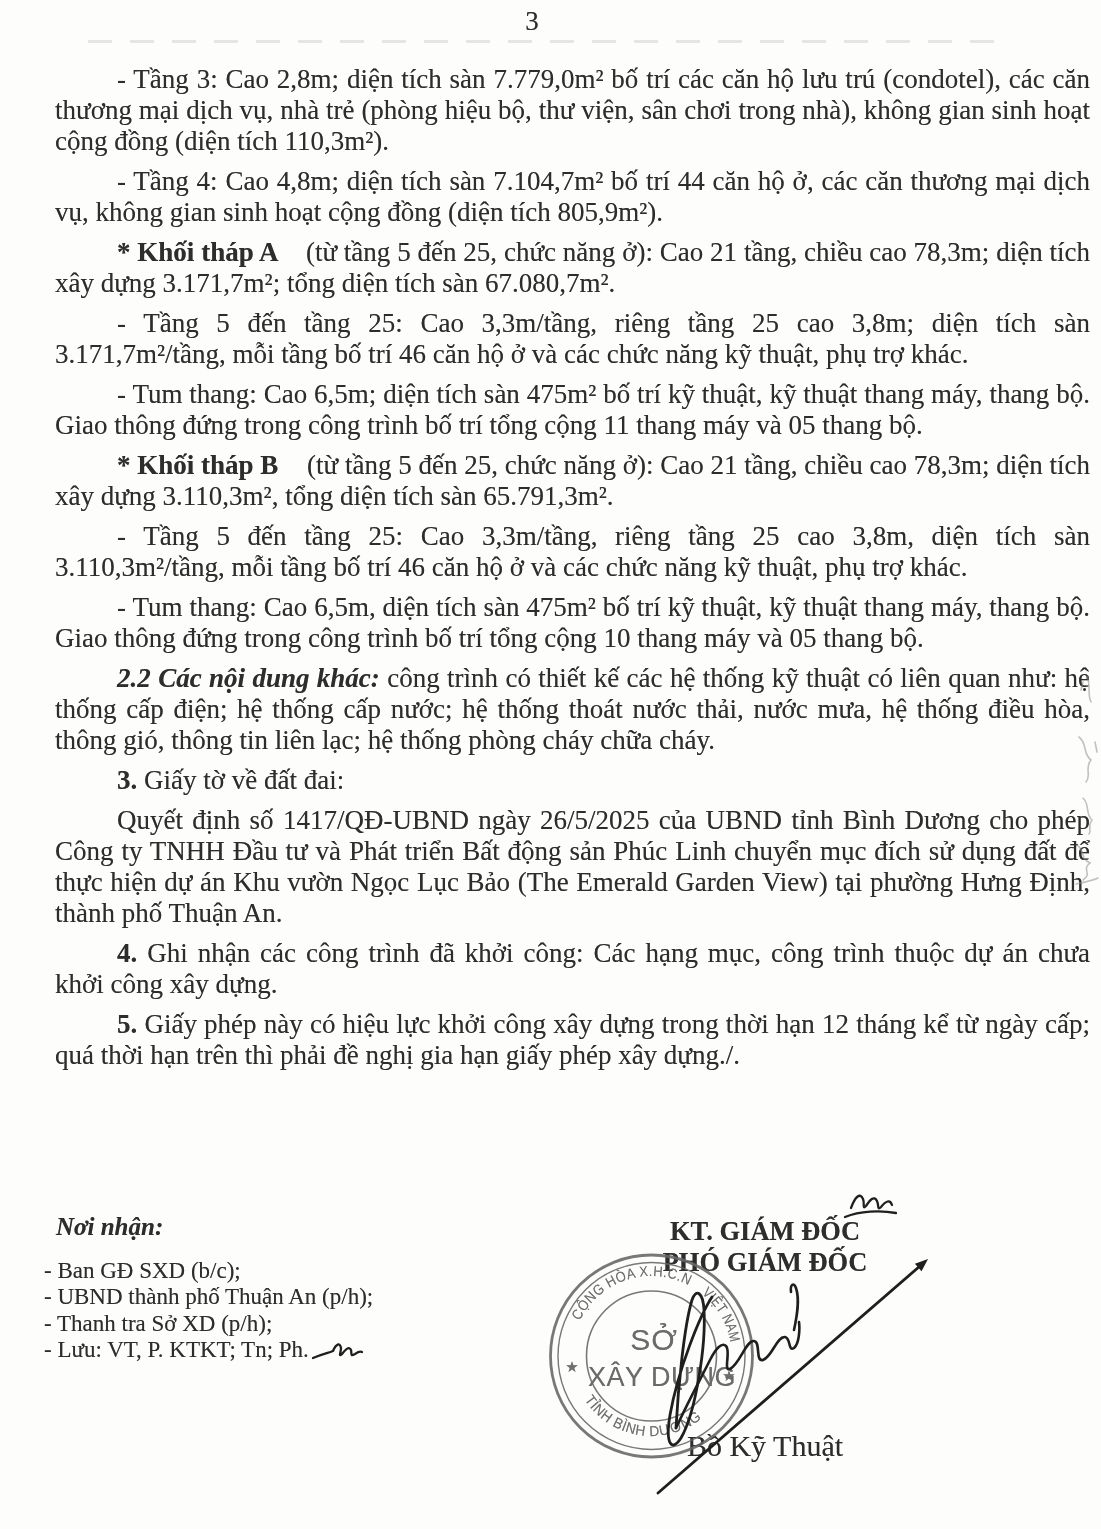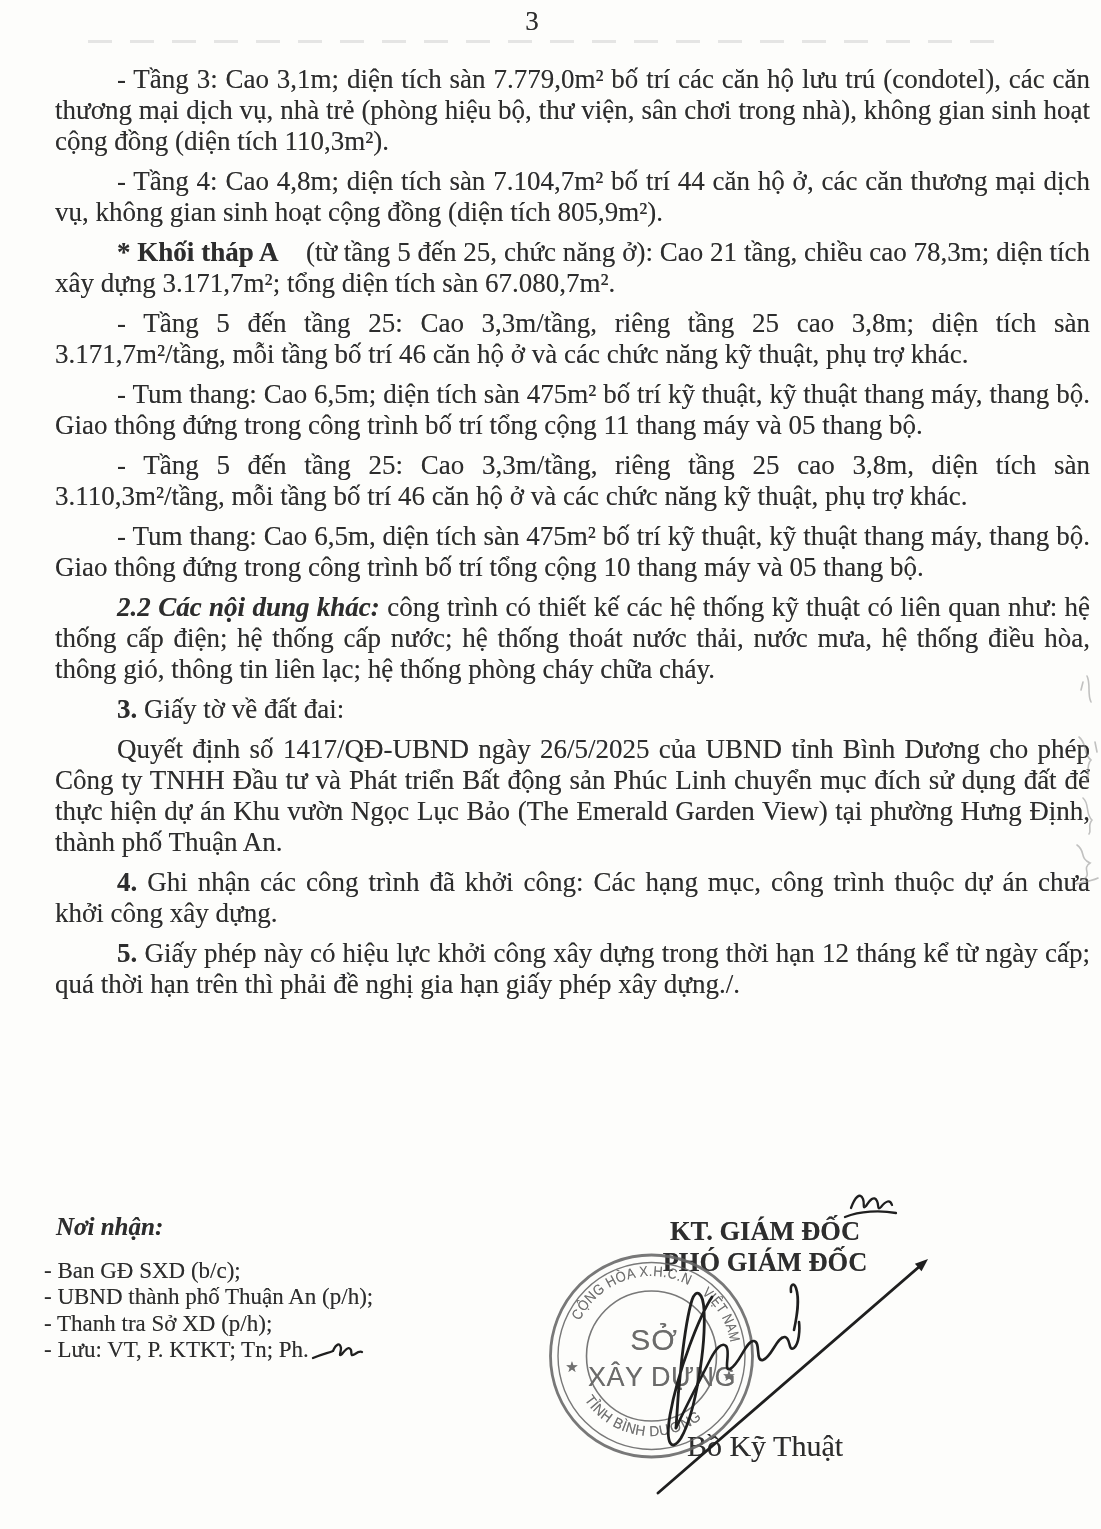--- a/index.html
+++ b/index.html
@@ -31,25 +31,26 @@
 </style>
 </head>
 <body>
 
 <div class="page">
 
   <div class="page-number">3</div>
   <div class="scan-line"></div>
 
   <div class="doc-body">
-    <p class="para"><span>- Tầng 3: Cao 3,1m; diện tích sàn 7.779,0m² bố trí các căn hộ lưu trú (condotel), các căn thương mại dịch vụ, nhà trẻ (phòng hiệu bộ, thư viện, sân chơi trong nhà), không gian sinh hoạt cộng đồng (diện tích 110,3m²).</span></p>
+    <p class="para"><span>- Tầng 3: Cao 2,8m; diện tích sàn 7.779,0m² bố trí các căn hộ lưu trú (condotel), các căn thương mại dịch vụ, nhà trẻ (phòng hiệu bộ, thư viện, sân chơi trong nhà), không gian sinh hoạt cộng đồng (diện tích 110,3m²).</span></p>
     <p class="para"><span>- Tầng 4: Cao 4,8m; diện tích sàn 7.104,7m² bố trí 44 căn hộ ở, các căn thương mại dịch vụ, không gian sinh hoạt cộng đồng (diện tích 805,9m²).</span></p>
     <p class="para"><span class="b">* Khối tháp A </span><span class="i">(từ tầng 5 đến 25, chức năng ở):</span><span> Cao 21 tầng, chiều cao 78,3m; diện tích xây dựng 3.171,7m²; tổng diện tích sàn 67.080,7m².</span></p>
     <p class="para"><span>- Tầng 5 đến tầng 25: Cao 3,3m/tầng, riêng tầng 25 cao 3,8m; diện tích sàn 3.171,7m²/tầng, mỗi tầng bố trí 46 căn hộ ở và các chức năng kỹ thuật, phụ trợ khác.</span></p>
     <p class="para"><span>- Tum thang: Cao 6,5m; diện tích sàn 475m² bố trí kỹ thuật, kỹ thuật thang máy, thang bộ. Giao thông đứng trong công trình bố trí tổng cộng 11 thang máy và 05 thang bộ.</span></p>
+    <p class="para"><span class="b">* Khối tháp B </span><span class="i">(từ tầng 5 đến 25, chức năng ở):</span><span> Cao 21 tầng, chiều cao 78,3m; diện tích xây dựng 3.110,3m², tổng diện tích sàn 65.791,3m².</span></p>
     <p class="para"><span>- Tầng 5 đến tầng 25: Cao 3,3m/tầng, riêng tầng 25 cao 3,8m, diện tích sàn 3.110,3m²/tầng, mỗi tầng bố trí 46 căn hộ ở và các chức năng kỹ thuật, phụ trợ khác.</span></p>
     <p class="para"><span>- Tum thang: Cao 6,5m, diện tích sàn 475m² bố trí kỹ thuật, kỹ thuật thang máy, thang bộ. Giao thông đứng trong công trình bố trí tổng cộng 10 thang máy và 05 thang bộ.</span></p>
     <p class="para"><span class="bi">2.2 Các nội dung khác:</span><span> công trình có thiết kế các hệ thống kỹ thuật có liên quan như: hệ thống cấp điện; hệ thống cấp nước; hệ thống thoát nước thải, nước mưa, hệ thống điều hòa, thông gió, thông tin liên lạc; hệ thống phòng cháy chữa cháy.</span></p>
     <p class="para"><span class="b">3.</span><span> Giấy tờ về đất đai:</span></p>
     <p class="para"><span>Quyết định số 1417/QĐ-UBND ngày 26/5/2025 của UBND tỉnh Bình Dương cho phép Công ty TNHH Đầu tư và Phát triển Bất động sản Phúc Linh chuyển mục đích sử dụng đất để thực hiện dự án Khu vườn Ngọc Lục Bảo (The Emerald Garden View) tại phường Hưng Định, thành phố Thuận An.</span></p>
     <p class="para"><span class="b">4.</span><span> Ghi nhận các công trình đã khởi công: Các hạng mục, công trình thuộc dự án chưa khởi công xây dựng.</span></p>
     <p class="para"><span class="b">5.</span><span> Giấy phép này có hiệu lực khởi công xây dựng trong thời hạn 12 tháng kể từ ngày cấp; quá thời hạn trên thì phải đề nghị gia hạn giấy phép xây dựng./.</span></p>
   </div>
 
   <div class="recipients">

